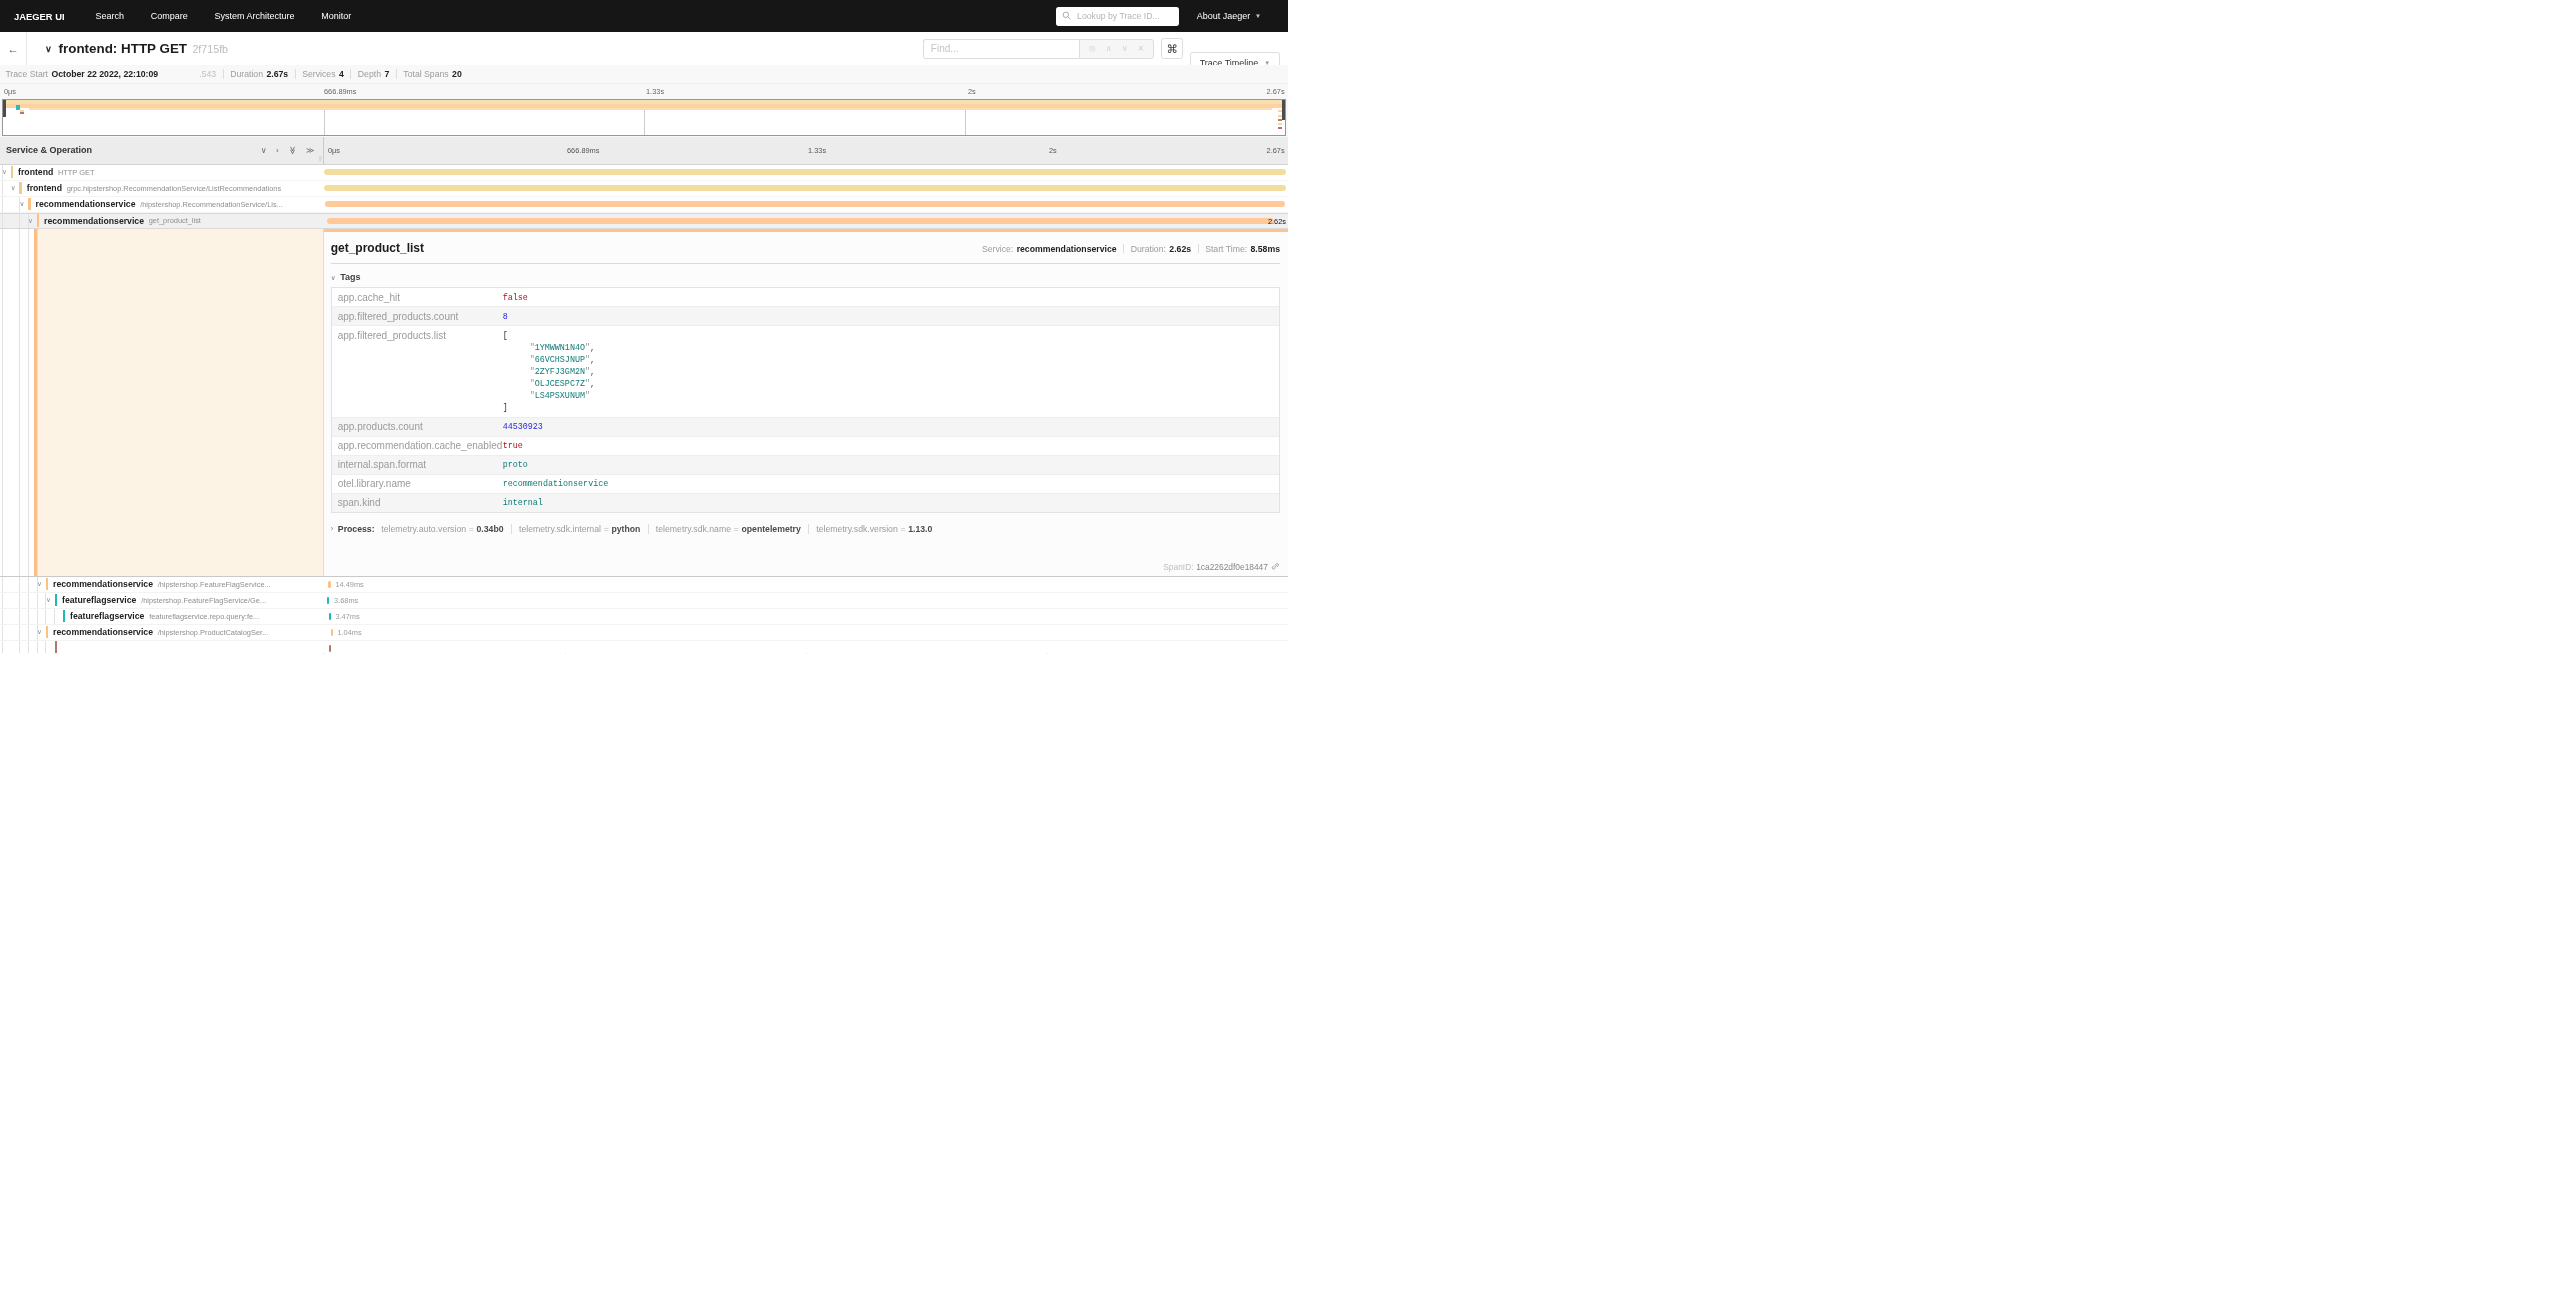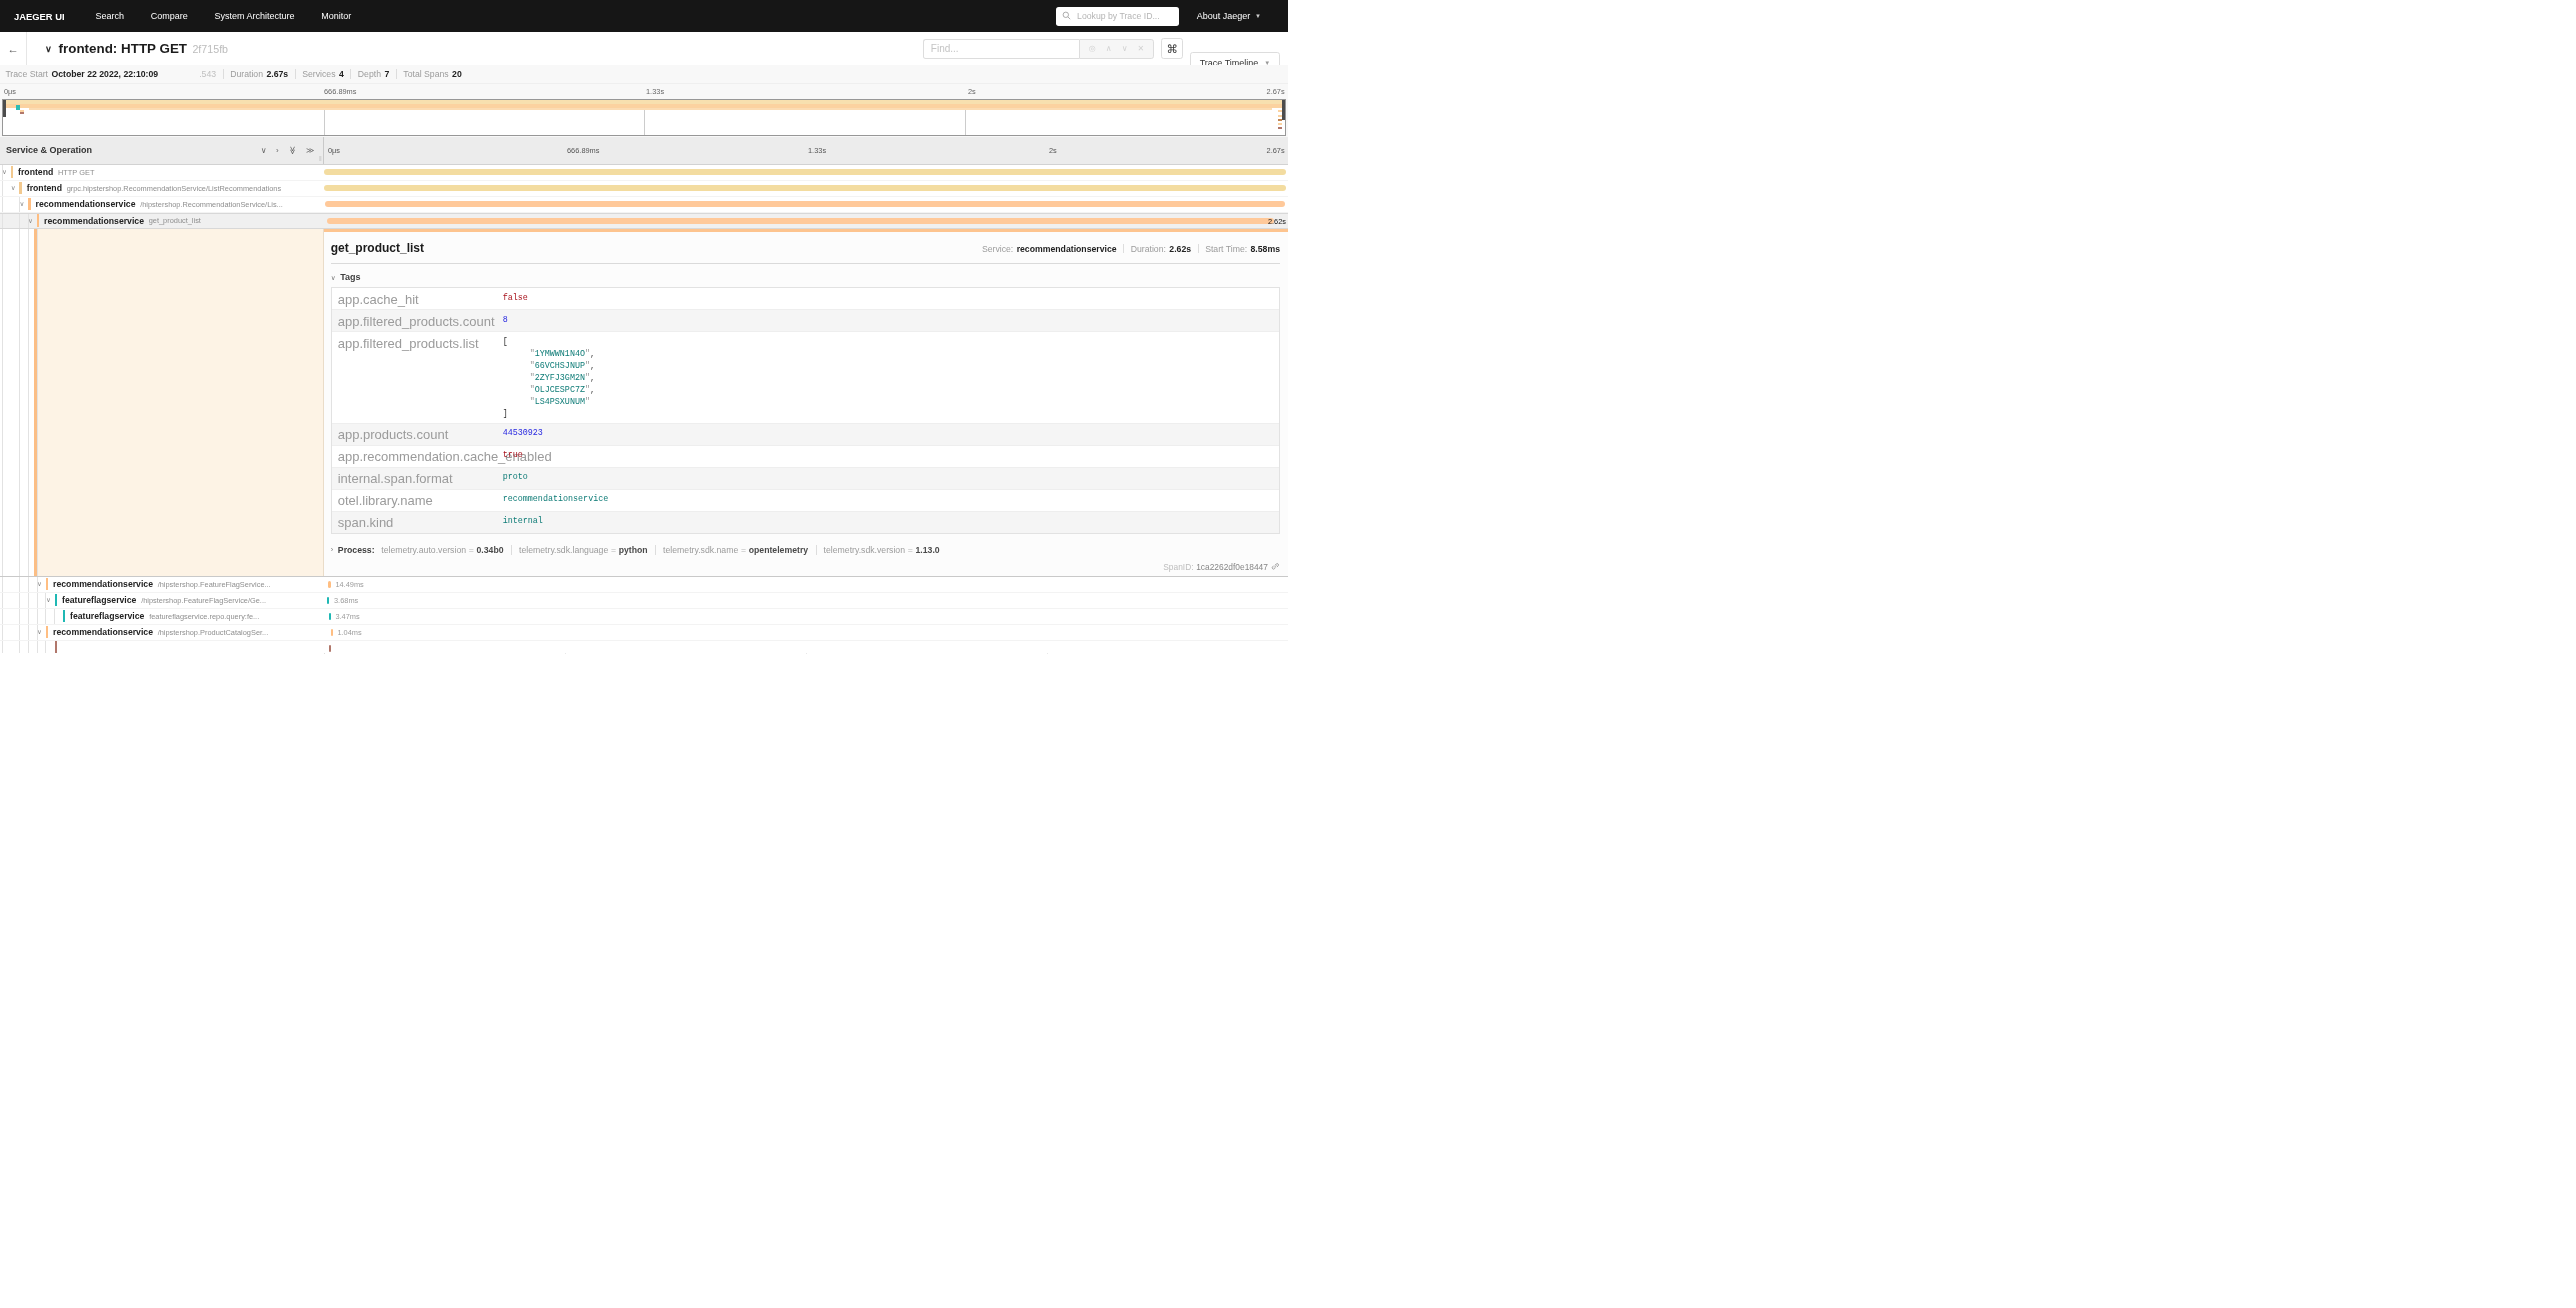--- a/index.html
+++ b/index.html
@@ -111,21 +111,21 @@
   .d-meta .m-label { color:#9b9b9b; }
   .d-meta .m-value { color:#222; font-weight:bold; margin-left:3.4px; }
   .m-sep { width:0.7px; height:9.4px; background:#ddd; margin:0 6.7px; }
   .d-div { height:0.7px; background:#dadada; margin-top:8px; }
   .tags-head { margin-top:8.7px; font-size:9px; color:#404040; font-weight:bold; }
   .tags-head .tchev { color:#777; font-weight:normal; font-size:6.7px; margin-right:4.7px; }
   .tags-table { margin-top:5.4px; border:0.7px solid #e2e2e2; background:#fff; }
   .tag-row { display:flex; border-bottom:0.7px solid #eee; min-height:16px; align-items:flex-start; }
   .tag-row:last-child { border-bottom:0; }
   .tag-row.alt { background:#f5f5f5; }
-  .tag-key { width:171px; flex:none; padding:3.4px 0 2.7px 6px; font-size:13px; color:#9b9b9b; white-space:nowrap; }
+  .tag-key { width:171px; flex:none; padding:3.4px 0 2.7px 6px; font-size:10px; color:#9b9b9b; white-space:nowrap; }
   .tag-val { font-family:"Liberation Mono","DejaVu Sans Mono",monospace; font-size:8.4px;
              padding:3.4px 0 2.7px 0; line-height:12px; color:#333; }
   .v-bool { color:#a8121c; } .v-num { color:#2727e0; } .v-str { color:#0d7b76; }
   .q { color:#9a9a9a; } .comma { color:#555; }
   .list-line { padding-left:27px; }
   .process-row { margin-top:10.7px; display:flex; align-items:center; font-size:8.7px; white-space:nowrap; }
   .process-row .pchev { color:#777; font-size:7.4px; margin-right:4.7px; }
   .process-label { font-weight:bold; color:#404040; margin-right:6.7px; }
   .p-key { color:#9b9b9b; } .p-eq { color:#b5b5b5; padding:0 2.7px; } .p-val { color:#4a4a4a; font-weight:bold; }
   .p-sep { width:0.7px; height:10px; background:#ddd; margin:0 7.4px; }
@@ -379,21 +379,21 @@
               </div>
             </div>
       <div class="process-row">
         <span class="pchev">›</span>
         <span class="process-label">Process:</span>
         <span id="process-items" style="display:flex;align-items:center">
                 <span class="p-key">telemetry.auto.version</span>
                 <span class="p-eq">=</span>
                 <span class="p-val">0.34b0</span>
                 <span class="p-sep"></span>
-                <span class="p-key">telemetry.sdk.language</span>
+                <span class="p-key">telemetry.sdk.internal</span>
                 <span class="p-eq">=</span>
                 <span class="p-val">python</span>
                 <span class="p-sep"></span>
                 <span class="p-key">telemetry.sdk.name</span>
                 <span class="p-eq">=</span>
                 <span class="p-val">opentelemetry</span>
                 <span class="p-sep"></span>
                 <span class="p-key">telemetry.sdk.version</span>
                 <span class="p-eq">=</span>
                 <span class="p-val">1.13.0</span>

